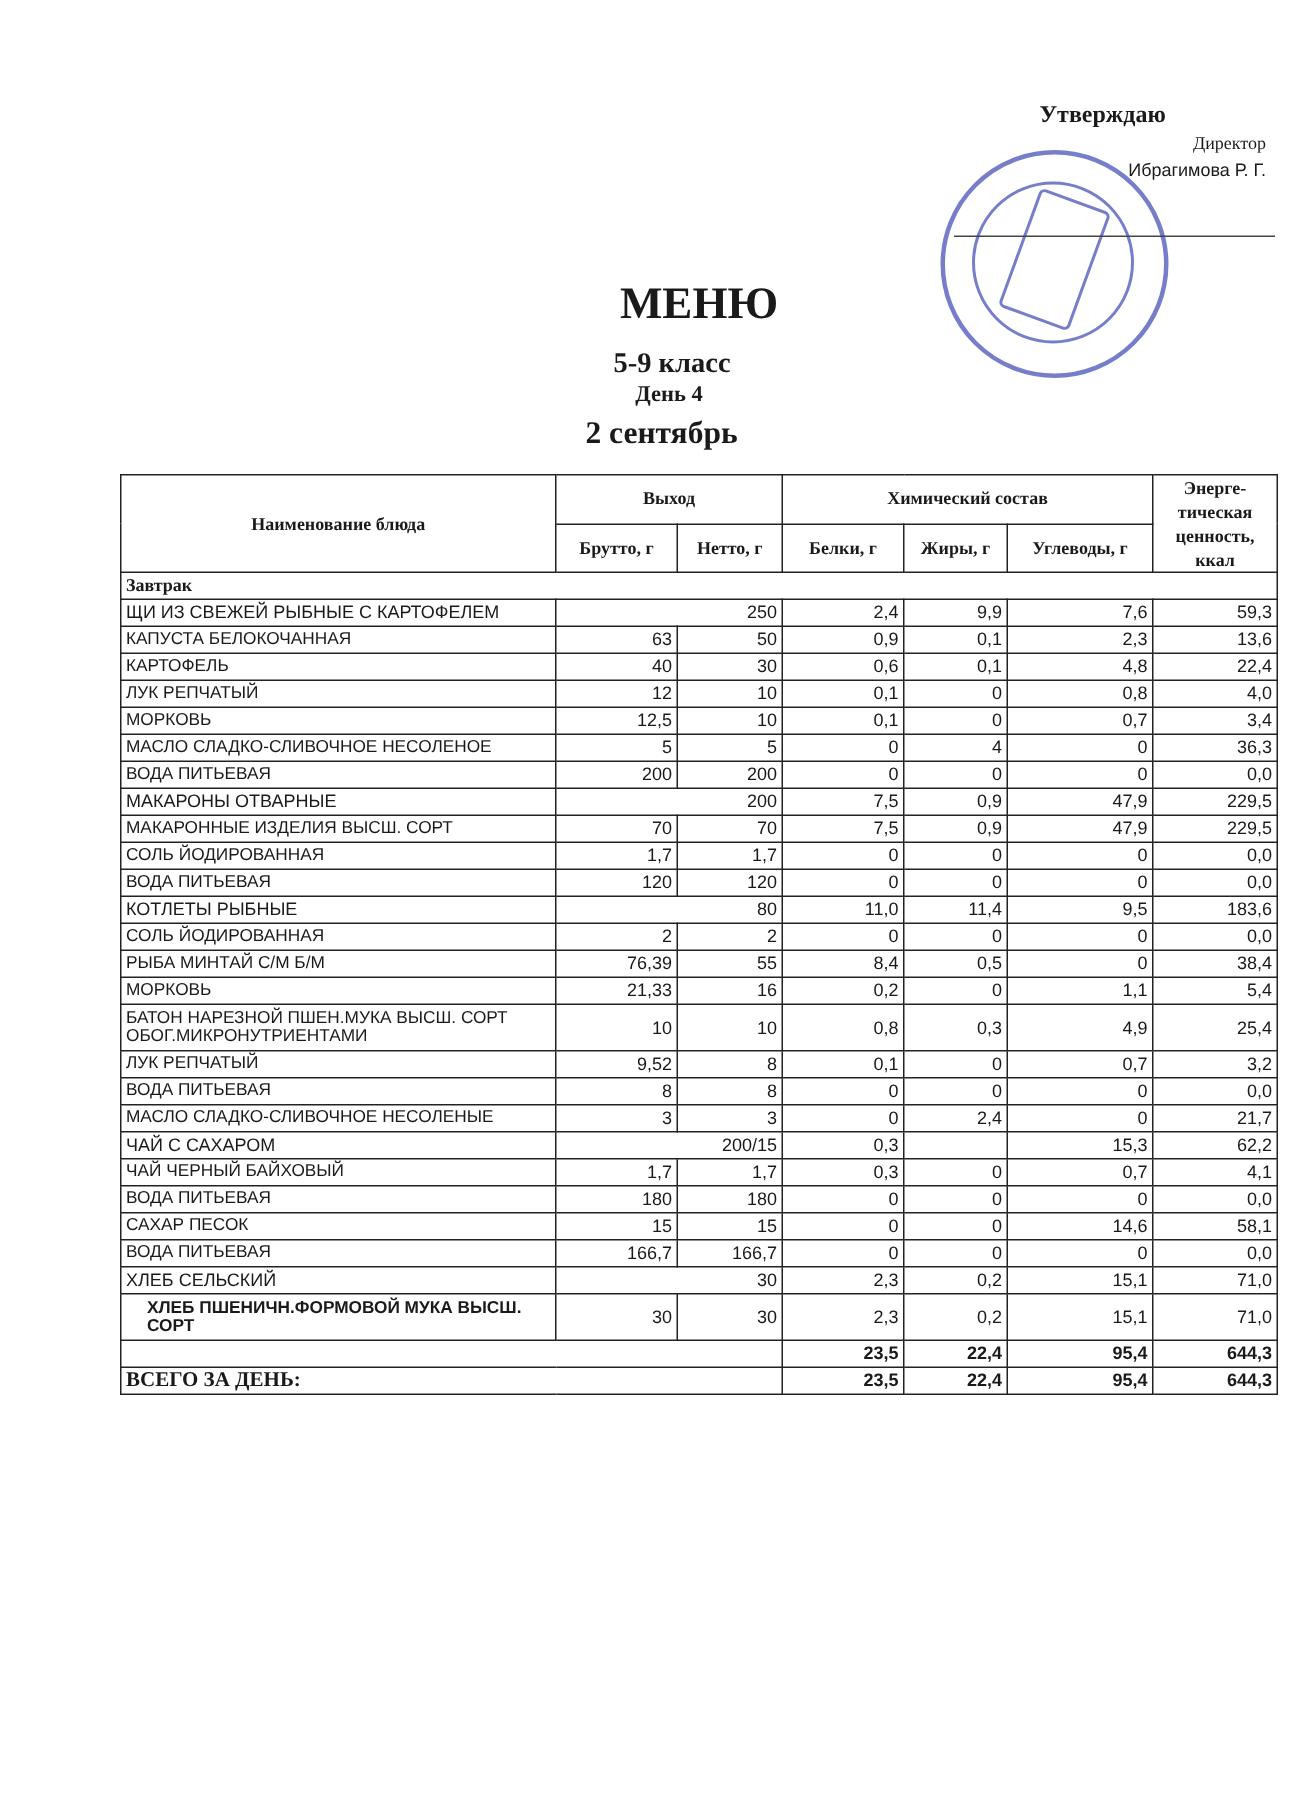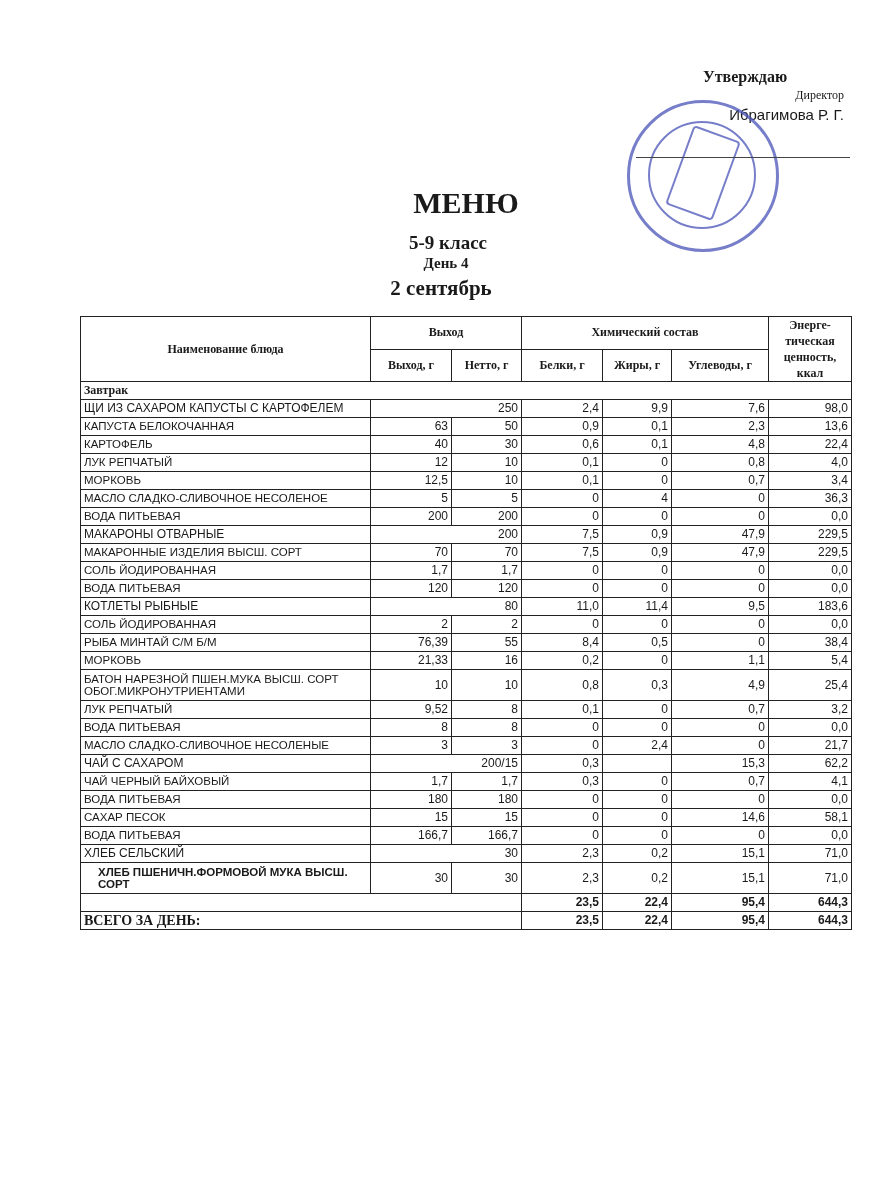--- a/index.html
+++ b/index.html
@@ -1,20 +1,20 @@
 <!DOCTYPE html>
 <html><head>
 <meta charset="utf-8">
 <style>
   html, body { margin:0; padding:0; background:#ffffff; }
   body { width:872px; height:1200px; position:relative; overflow:hidden; font-family:"Liberation Sans", sans-serif; color:#1a1a1a; }
   .approve { position:absolute; left:600px; top:66px; width:250px; }
-  .approve .t1 { position:absolute; left:103px; top:2px; font-family:"Liberation Serif", serif; font-weight:bold; font-size:16px; }
+  .approve .t1 { position:absolute; left:93px; top:2px; font-family:"Liberation Serif", serif; font-weight:bold; font-size:16px; }
   .approve .t2 { position:absolute; right:6px; top:22px; font-family:"Liberation Serif", serif; font-size:12px; }
-  .approve .t3 { position:absolute; right:6px; top:40px; font-family:"Liberation Sans", sans-serif; font-size:15px; }
+  .approve .t3 { position:absolute; right:6px; top:40px; font-family:"Liberation Sans", sans-serif; font-size:12px; }
   .sign-line { position:absolute; left:636px; top:157px; width:214px; height:1px; background:#444; }
   .stamp { position:absolute; left:627px; top:100px; width:146px; height:146px; border-radius:50%; border:3px solid #4a54b8; opacity:0.75; }
   .stamp::before { content:""; position:absolute; left:18px; top:18px; width:104px; height:104px; border-radius:50%; border:2px solid #4a54b8; }
   .stamp::after { content:""; position:absolute; left:48px; top:28px; width:46px; height:80px; border:2px solid #4a54b8; transform:rotate(20deg); border-radius:4px; }
   .title { position:absolute; left:0; width:872px; text-align:center; font-family:"Liberation Serif", serif; font-weight:bold; }
   .t-menu { top:186px; font-size:30px; left:30px; }
   .t-class { top:232px; font-size:19px; left:12px; }
   .t-day { top:255px; font-size:15px; left:10px; }
   .t-date { top:276px; font-size:21px; left:5px; }
   table.menu { position:absolute; left:80px; top:316px; border-collapse:collapse; width:771px; table-layout:fixed; }
@@ -58,36 +58,36 @@
       <col style="width:83px">
   </colgroup>
   <tbody id="tbody">
     <tr class="hdr1">
       <th rowspan="2">Наименование блюда</th>
       <th colspan="2">Выход</th>
       <th colspan="3">Химический состав</th>
       <th rowspan="2" style="white-space:normal;line-height:16px;">Энерге-тическая ценность, ккал</th>
     </tr>
     <tr class="hdr2">
-      <th>Выход, г</th>
+      <th>Брутто, г</th>
       <th>Нетто, г</th>
       <th>Белки, г</th>
       <th>Жиры, г</th>
       <th>Углеводы, г</th>
     </tr>
     <tr class="sec">
       <td colspan="7">Завтрак</td>
     </tr>
   <tr class="dish">
-        <td>ЩИ ИЗ САХАРОМ КАПУСТЫ С КАРТОФЕЛЕМ</td>
+        <td>ЩИ ИЗ СВЕЖЕЙ РЫБНЫЕ С КАРТОФЕЛЕМ</td>
         <td class="num" colspan="2">250</td>
         <td class="num">2,4</td>
         <td class="num">9,9</td>
         <td class="num">7,6</td>
-        <td class="num">98,0</td>
+        <td class="num">59,3</td>
       </tr>
       <tr class="ing">
         <td class="name">КАПУСТА БЕЛОКОЧАННАЯ</td>
         <td class="num">63</td>
         <td class="num">50</td>
         <td class="num">0,9</td>
         <td class="num">0,1</td>
         <td class="num">2,3</td>
         <td class="num">13,6</td>
       </tr>

